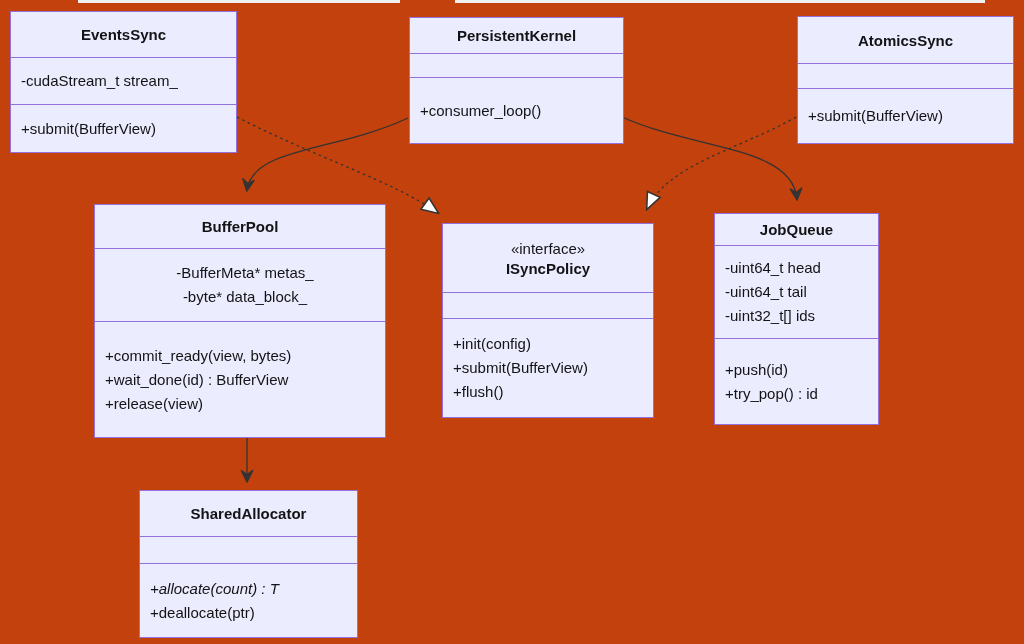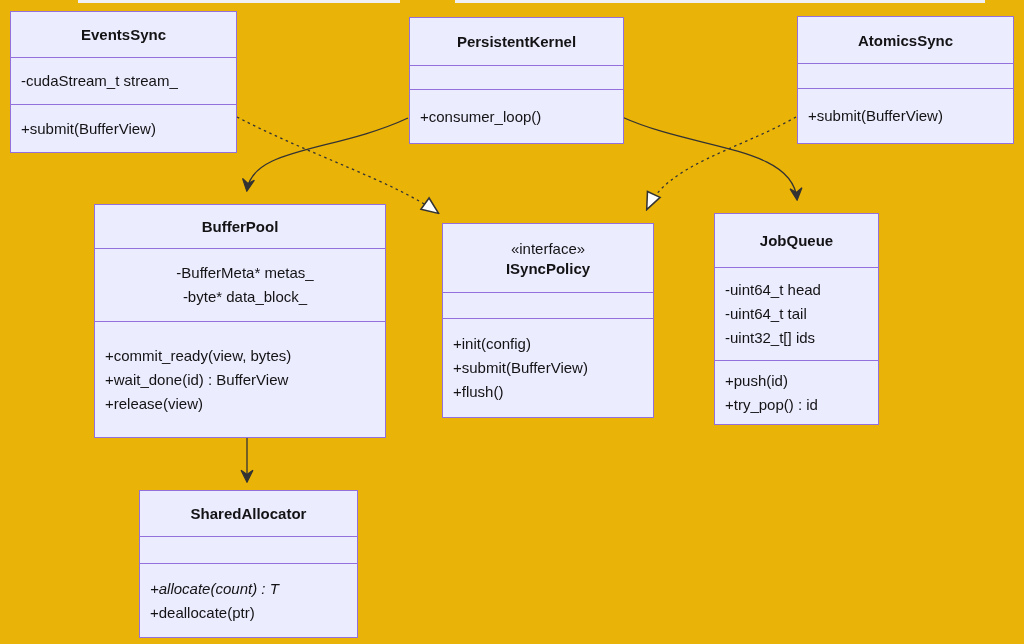--- a/index.html
+++ b/index.html
@@ -1,20 +1,20 @@
 <!DOCTYPE html>
 <html><head>
 <meta charset="utf-8">
 <style>
   html, body { margin: 0; padding: 0; background: #ffffff; }
   .canvas {
     position: relative;
     width: 1024px;
     height: 644px;
-    background: #eab308;
+    background: #c2410c;
     font-family: "Liberation Sans", sans-serif;
     overflow: hidden;
   }
   .top-artifact {
     position: absolute;
     height: 3px;
     background: #f0f0f2;
     top: 0;
   }
   svg.edges {
@@ -99,21 +99,21 @@
     </div>
     <div class="uml-attrs" style="height:47px;">
       <div class="member">-cudaStream_t stream_</div>
     </div>
     <div class="uml-methods">
       <div class="member">+submit(BufferView)</div>
     </div>
   </div>
 
   <div class="uml-class" style="left:409px; top:17px; width:215px; height:127px;">
-    <div class="uml-title" style="height:48px;">
+    <div class="uml-title" style="height:36px;">
       <span>PersistentKernel</span>
     </div>
     <div class="uml-attrs" style="height:24px;"></div>
     <div class="uml-methods">
       <div class="member">+consumer_loop()</div>
     </div>
   </div>
 
   <div class="uml-class" style="left:797px; top:16px; width:217px; height:128px;">
     <div class="uml-title" style="height:47px;">
@@ -147,21 +147,21 @@
     </div>
     <div class="uml-attrs" style="height:26px;"></div>
     <div class="uml-methods">
       <div class="member">+init(config)</div>
       <div class="member">+submit(BufferView)</div>
       <div class="member">+flush()</div>
     </div>
   </div>
 
   <div class="uml-class" style="left:714px; top:213px; width:165px; height:212px;">
-    <div class="uml-title" style="height:54px;">
+    <div class="uml-title" style="height:32px;">
       <span>JobQueue</span>
     </div>
     <div class="uml-attrs" style="height:93px;">
       <div class="member">-uint64_t head</div>
       <div class="member">-uint64_t tail</div>
       <div class="member">-uint32_t[] ids</div>
     </div>
     <div class="uml-methods">
       <div class="member">+push(id)</div>
       <div class="member">+try_pop() : id</div>

